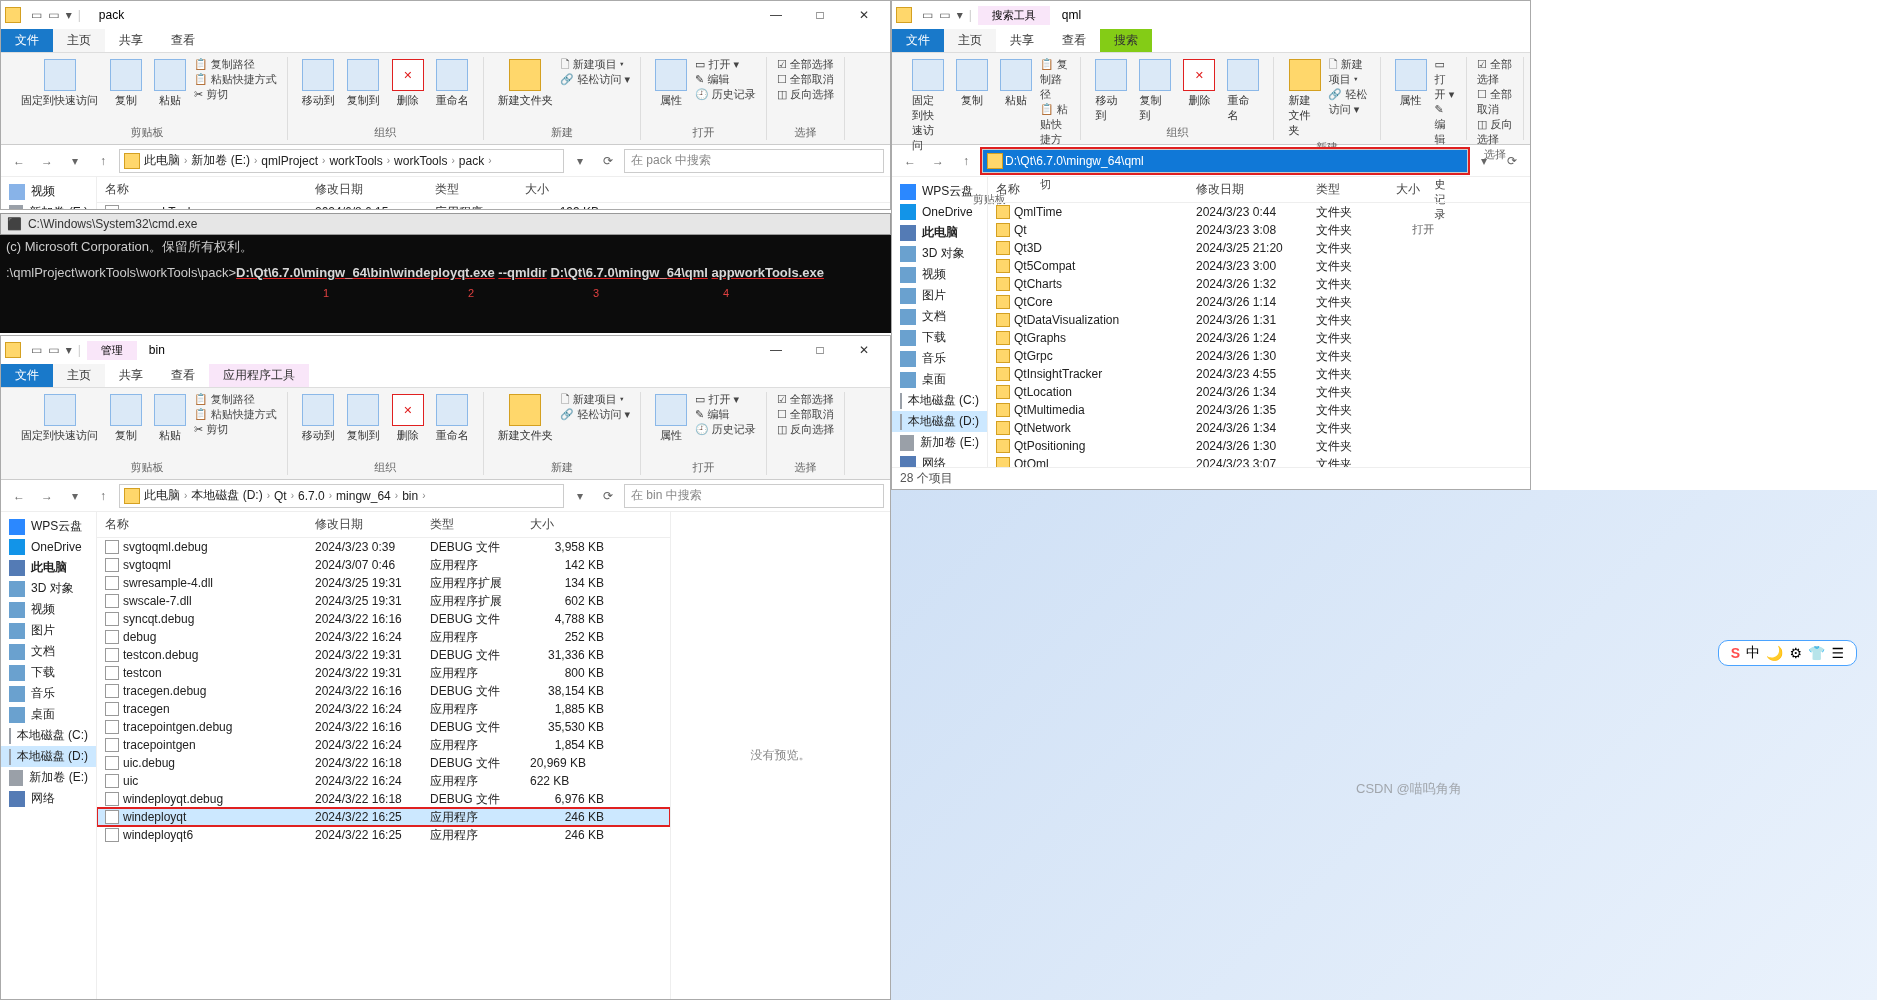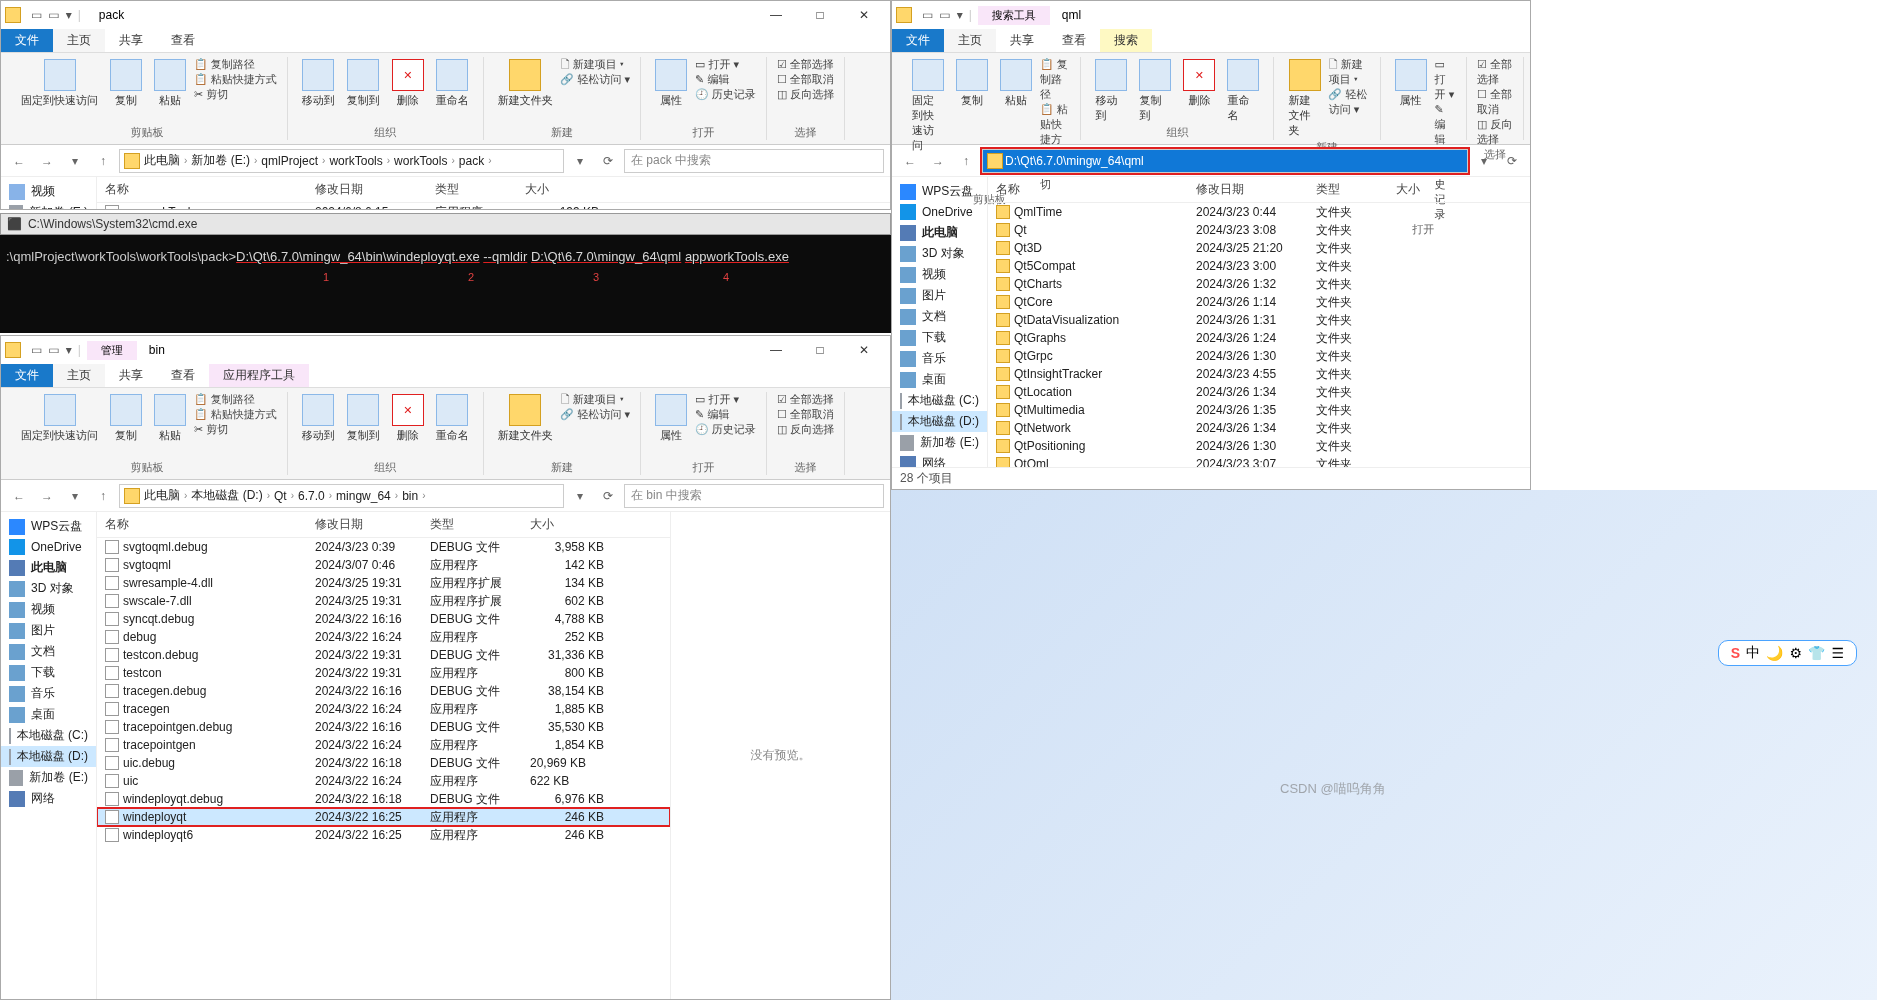--- a/index.html
+++ b/index.html
@@ -9,21 +9,21 @@
 .titlebar .icn { width:16px; height:16px; background:#ffd76b; margin-right:4px; border:1px solid #d4a021; }
 .titlebar .qat { display:flex; gap:6px; margin-left:6px; color:#555; }
 .titlebar .ttl { margin-left:12px; }
 .titlebar .ctrls { margin-left:auto; display:flex; }
 .titlebar .ctrls span { width:44px; height:28px; display:flex; align-items:center; justify-content:center; color:#333; }
 .tabs { display:flex; background:#fff; height:24px; border-bottom:1px solid #ddd; }
 .tabs .tab { padding:3px 14px; font-size:12px; color:#333; }
 .tabs .tab.file { background:#1979ca; color:#fff; }
 .tabs .tab.active { background:#f5f5f5; }
 .tabs .tab.context { background:#f9e6f9; }
-.tabs .tab.search { background:#fef9c3; }
+.tabs .tab.search { background:#84cc16; }
 .ribbon { height:92px; background:#f5f5f5; border-bottom:1px solid #ccc; display:flex; padding:4px 6px; }
 .ribbon .grp { border-right:1px solid #ddd; padding:0 10px; display:flex; flex-direction:column; align-items:center; justify-content:space-between; }
 .ribbon .grp .top { display:flex; gap:4px; align-items:flex-start; }
 .ribbon .grp .lbl { font-size:11px; color:#666; text-align:center; }
 .rbtn { display:flex; flex-direction:column; align-items:center; gap:2px; font-size:11px; color:#333; padding:2px 4px; }
 .rbtn .ic { width:24px; height:24px; background:#dbe9f7; border:1px solid #8bb8e8; }
 .rbtn.big .ic { width:32px; height:32px; }
 .rlist { font-size:11px; color:#444; line-height:15px; }
 .addrrow { height:32px; display:flex; align-items:center; padding:0 6px; gap:4px; border-bottom:1px solid #eee; }
 .navbtn { width:24px; height:24px; display:flex; align-items:center; justify-content:center; color:#666; border-radius:2px; }
@@ -45,21 +45,21 @@
 .row.sel { background:#cce8ff; }
 .row.hl { outline:2px solid #e02020; outline-offset:-1px; }
 .row .c { padding:1px 8px; white-space:nowrap; overflow:hidden; }
 .row .fic { width:14px; height:14px; background:#fff; border:1px solid #999; display:inline-block; margin-right:4px; vertical-align:middle; }
 .row .fic.fold { background:#ffd76b; border-color:#d4a021; }
 .preview { width:220px; border-left:1px solid #eee; display:flex; align-items:center; justify-content:center; color:#888; font-size:12px; }
 .status { height:22px; border-top:1px solid #eee; padding:2px 8px; font-size:12px; color:#555; }
 .cmd { position:absolute; background:#0c0c0c; color:#ccc; font-family:Consolas,monospace; font-size:13px; padding:0; }
 .cmd .ctitle { background:#e6e6e6; color:#333; height:22px; font-size:12px; padding:0 6px; display:flex; align-items:center; font-family:"Segoe UI"; border:1px solid #999; }
 .cmd .cbody { padding:4px 6px; line-height:16px; }
-.cmd .ul { text-decoration:underline; text-decoration-color:#e02020; color:#d8d8d8; }
+.cmd .ul { text-decoration:underline; text-decoration-color:#e02020; color:#d8d8d8;font-weight:bold; }
 .cmd .red { color:#e04040; font-size:11px; }
 .redbox { outline:2px solid #e02020; }
 .addrbar.redbox { outline-offset:0; }
 .addrbar.edit { background:#1078d7; color:#fff; }
 .wallpaper { position:absolute; background:linear-gradient(135deg,#cfe0f5,#eaf2fc); }
 .watermark { position:absolute; color:rgba(120,120,120,.6); font-size:13px; }
 .imebar { position:absolute; background:#fff; border:1px solid #4aa3ff; border-radius:10px; padding:3px 12px; display:flex; gap:6px; align-items:center; font-size:14px; }
 </style>
 </head>
 <body>
@@ -223,20 +223,21 @@
     </div>
   </div>
 </div>
 
 <div class="cmd" style="left:0;top:213px;width:891px;height:120px">
   <div class="ctitle">
     <span style="margin-right:6px">⬛</span>
     <span>C:\Windows\System32\cmd.exe</span>
   </div>
   <div class="cbody">
+    <div>(c) Microsoft Corporation。保留所有权利。</div>
     <div style="height:10px"></div>
     <div>
       <span>:\qmlProject\workTools\workTools\pack&gt;</span><span class="ul">D:\Qt\6.7.0\mingw_64\bin\windeployqt.exe</span> <span class="ul">--qmldir</span> <span class="ul">D:\Qt\6.7.0\mingw_64\qml</span> <span class="ul">appworkTools.exe</span>
     </div>
     <div style="display:flex;margin-top:4px">
       <span style="width:250px"></span>
       <span class="red" style="width:140px;text-align:center">1</span>
       <span class="red" style="width:150px;text-align:center">2</span>
       <span class="red" style="width:100px;text-align:center">3</span>
       <span class="red" style="width:160px;text-align:center">4</span>
@@ -817,21 +818,21 @@
             <div class="c" style="width:120px">2024/3/23 3:07</div>
             <div class="c" style="width:80px">文件夹</div>
             <div class="c" style="width:60px;text-align:right"></div>
           </div>
         </div>
     </div>
   </div>
   <div class="status">28 个项目</div>
 </div>
 
-<div class="watermark" style="left:1280px;top:780px">CSDN @喵呜角角</div>
+<div class="watermark" style="left:1356px;top:780px">CSDN @喵呜角角</div>
 <div class="imebar" style="right:20px;top:640px">
   <span style="color:#ff4d4d;font-weight:bold">S</span>
   <span>中</span>
   <span>🌙</span>
   <span>⚙</span>
   <span>👕</span>
   <span>☰</span>
 </div>
 
 </body></html>

